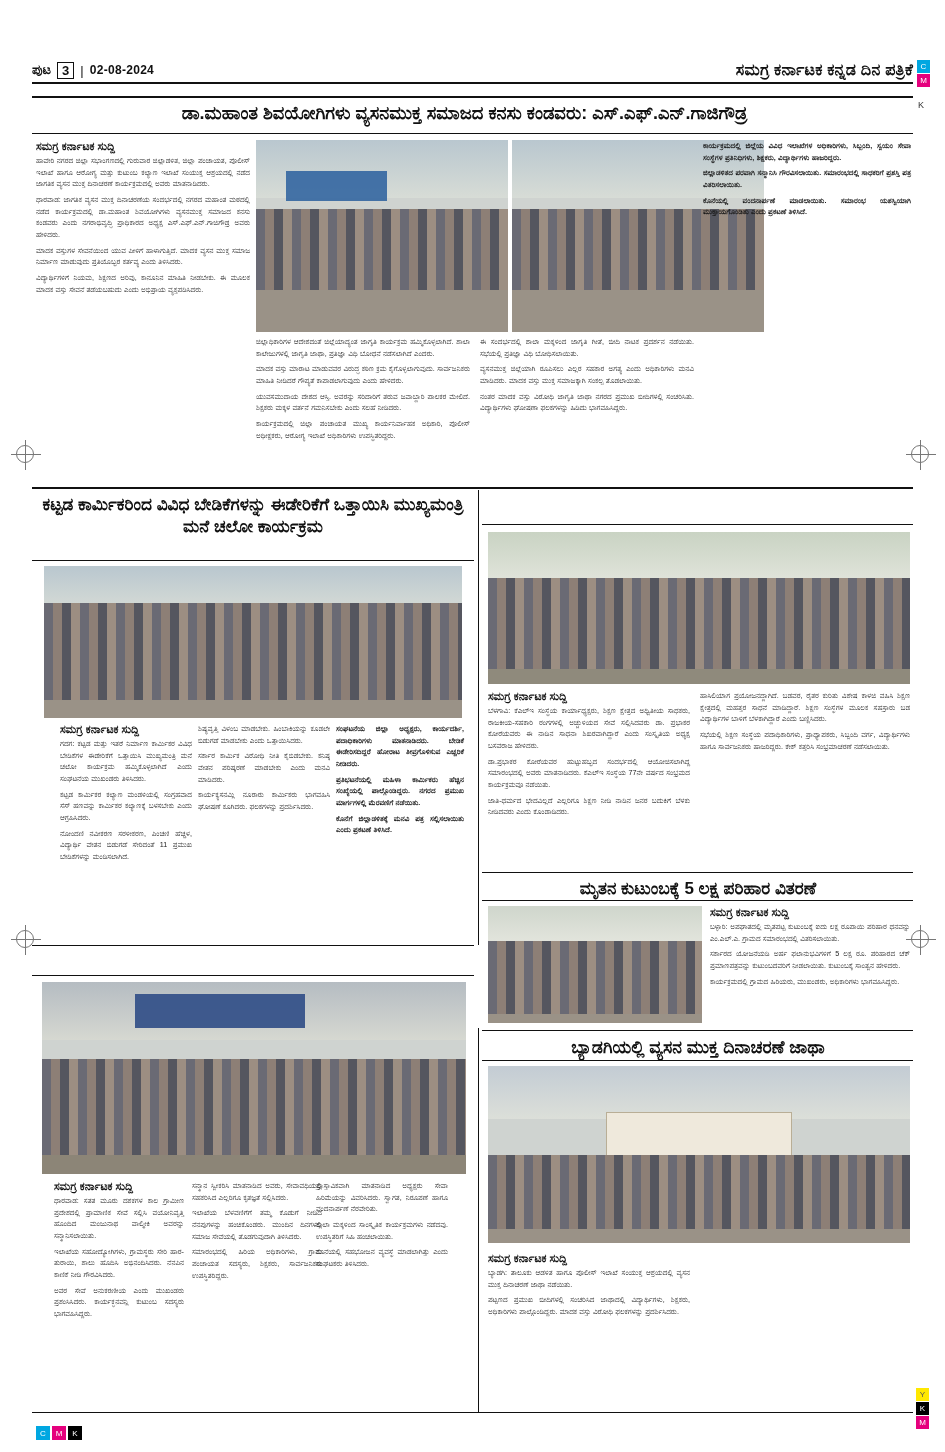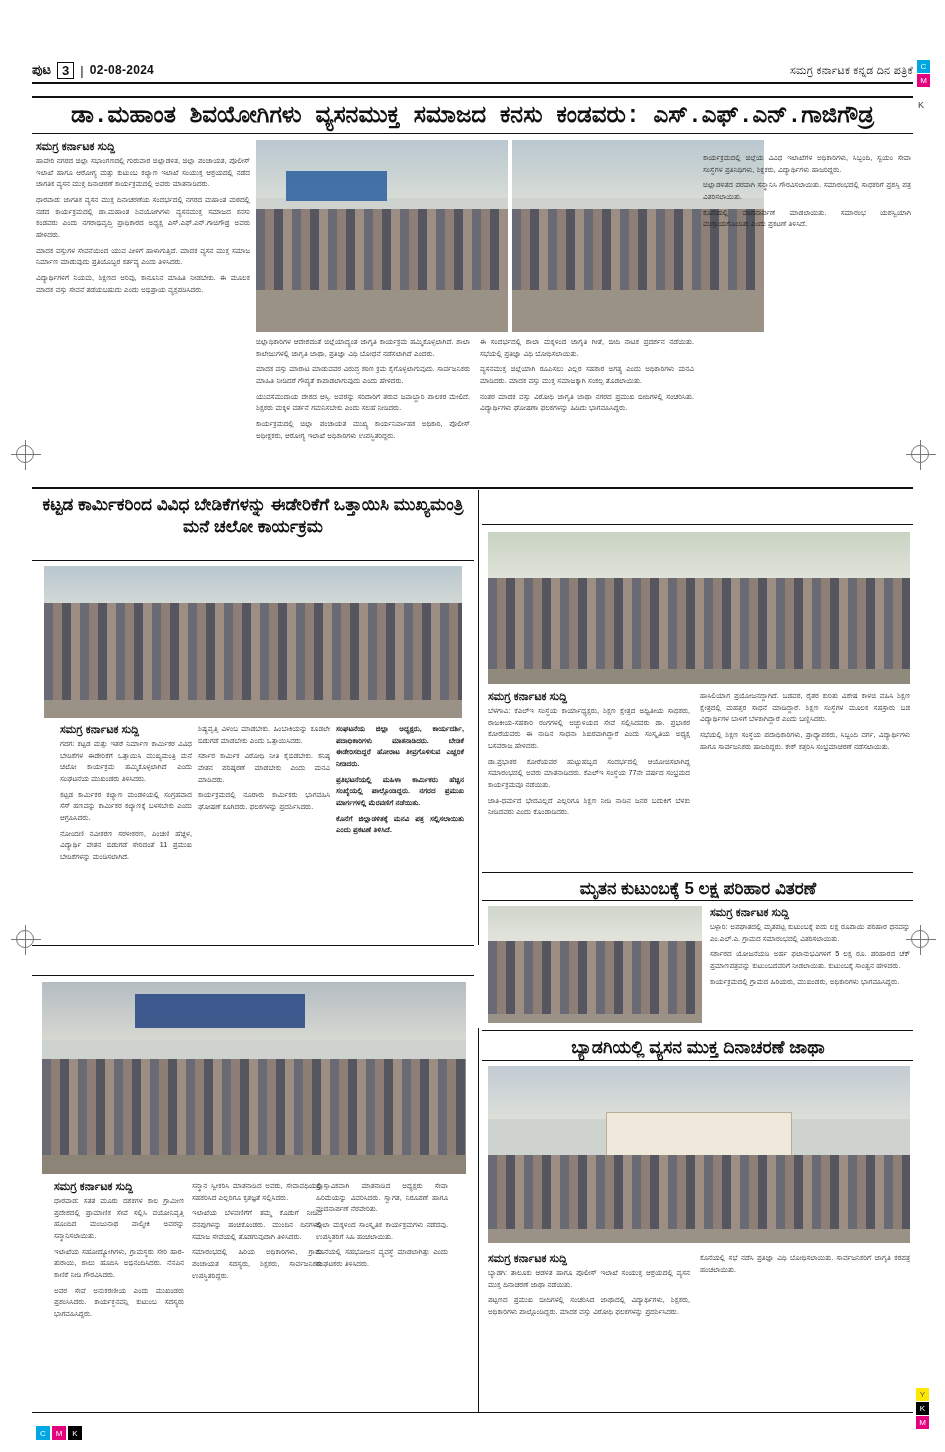--- a/index.html
+++ b/index.html
@@ -38,21 +38,21 @@
     border-bottom:2px solid #111;
     display:flex; align-items:center; justify-content:space-between;
   }
   .mh-left { display:flex; align-items:center; gap:6px; font-size:13px; font-weight:bold; }
   .mh-page-num {
     display:inline-block; border:1px solid #111; padding:0 4px;
     font-size:13px; font-weight:bold;
   }
   .mh-sep { font-weight:normal; }
   .mh-date { font-size:12px; font-weight:bold; letter-spacing:0.3px;}
-  .mh-right { font-size:11px; font-weight:normal; letter-spacing:0.2px;text-align:right; }
+  .mh-right { font-size:16px; font-weight:bold; letter-spacing:0.2px;text-align:right; }
 
   .cmyk-corner {
     position:absolute; display:flex; flex-direction:column; gap:1px;
   }
   .cmyk-corner.tr { left:917px; top:60px; }
   .cmyk-corner span {
     width:13px; height:13px; font-size:8px; color:#fff;
     display:flex; align-items:center; justify-content:center;
     font-family:"Liberation Sans", sans-serif;
   }
@@ -148,21 +148,21 @@
     <span class="sw-k">K</span>
   </div>
 
   <div class="cmyk-right-bottom">
     <span class="sw-y">Y</span>
     <span class="sw-k">K</span>
     <span class="sw-m">M</span>
   </div>
 
   <div class="box rule hl-rule-top" style="left:32px; top:96px; width:881px;"></div>
-  <div class="box headline" style="left:36px; top:102px; width:873px; font-size:23px;font-family:Liberation Mono, monospace;">ಡಾ.ಮಹಾಂತ ಶಿವಯೋಗಿಗಳು ವ್ಯಸನಮುಕ್ತ ಸಮಾಜದ ಕನಸು ಕಂಡವರು: ಎಸ್.ಎಫ್.ಎನ್.ಗಾಜಿಗೌಡ್ರ</div>
+  <div class="box headline" style="left:28px; top:102px; width:873px; font-size:18px;">ಡಾ.ಮಹಾಂತ ಶಿವಯೋಗಿಗಳು ವ್ಯಸನಮುಕ್ತ ಸಮಾಜದ ಕನಸು ಕಂಡವರು: ಎಸ್.ಎಫ್.ಎನ್.ಗಾಜಿಗೌಡ್ರ</div>
   <div class="box rule hl-rule-bot" style="left:32px; top:133px; width:881px;"></div>
 
   <div class="box photo" style="left:256px; top:140px; width:252px; height:192px;">
     <div class="sky"></div>
       <div class="stage"></div>
       <div class="crowd"></div>
       <div class="ground"></div>
     <div class="banner"></div>
   </div>
   <div class="box photo" style="left:512px; top:140px; width:252px; height:192px;">
@@ -192,21 +192,21 @@
   </div>
 
   <div class="box" style="left:480px; top:336px; width:214px;">
     <div class="body-col">
       <p>ಈ ಸಂದರ್ಭದಲ್ಲಿ ಶಾಲಾ ಮಕ್ಕಳಿಂದ ಜಾಗೃತಿ ಗೀತೆ, ಬೀದಿ ನಾಟಕ ಪ್ರದರ್ಶನ ನಡೆಯಿತು. ಸಭೆಯಲ್ಲಿ ಪ್ರತಿಜ್ಞಾ ವಿಧಿ ಬೋಧಿಸಲಾಯಿತು.</p>
       <p>ವ್ಯಸನಮುಕ್ತ ಜಿಲ್ಲೆಯಾಗಿ ರೂಪಿಸಲು ಎಲ್ಲರ ಸಹಕಾರ ಅಗತ್ಯ ಎಂದು ಅಧಿಕಾರಿಗಳು ಮನವಿ ಮಾಡಿದರು. ಮಾದಕ ವಸ್ತು ಮುಕ್ತ ಸಮಾಜಕ್ಕಾಗಿ ಸಂಕಲ್ಪ ತೊಡಲಾಯಿತು.</p>
       <p>ನಂತರ ಮಾದಕ ವಸ್ತು ವಿರೋಧಿ ಜಾಗೃತಿ ಜಾಥಾ ನಗರದ ಪ್ರಮುಖ ಬೀದಿಗಳಲ್ಲಿ ಸಂಚರಿಸಿತು. ವಿದ್ಯಾರ್ಥಿಗಳು ಘೋಷಣಾ ಫಲಕಗಳನ್ನು ಹಿಡಿದು ಭಾಗವಹಿಸಿದ್ದರು.</p>
     </div>
   </div>
 
-  <div class="box" style="left:703px; top:152px; width:208px;">
+  <div class="box" style="left:703px; top:140px; width:208px;font-weight:bold;">
     <div class="body-col">
       <p>ಕಾರ್ಯಕ್ರಮದಲ್ಲಿ ಜಿಲ್ಲೆಯ ವಿವಿಧ ಇಲಾಖೆಗಳ ಅಧಿಕಾರಿಗಳು, ಸಿಬ್ಬಂದಿ, ಸ್ವಯಂ ಸೇವಾ ಸಂಸ್ಥೆಗಳ ಪ್ರತಿನಿಧಿಗಳು, ಶಿಕ್ಷಕರು, ವಿದ್ಯಾರ್ಥಿಗಳು ಹಾಜರಿದ್ದರು.</p>
       <p>ಜಿಲ್ಲಾಡಳಿತದ ಪರವಾಗಿ ಸನ್ಮಾನಿಸಿ ಗೌರವಿಸಲಾಯಿತು. ಸಮಾರಂಭದಲ್ಲಿ ಸಾಧಕರಿಗೆ ಪ್ರಶಸ್ತಿ ಪತ್ರ ವಿತರಿಸಲಾಯಿತು.</p>
       <p>ಕೊನೆಯಲ್ಲಿ ವಂದನಾರ್ಪಣೆ ಮಾಡಲಾಯಿತು. ಸಮಾರಂಭ ಯಶಸ್ವಿಯಾಗಿ ಮುಕ್ತಾಯಗೊಂಡಿತು ಎಂದು ಪ್ರಕಟಣೆ ತಿಳಿಸಿದೆ.</p>
     </div>
   </div>
 
   <div class="box rule" style="left:32px; top:487px; width:881px; height:2px;"></div>
 
   <div class="box headline" style="left:40px; top:494px; width:426px; font-size:17px;">ಕಟ್ಟಡ ಕಾರ್ಮಿಕರಿಂದ ವಿವಿಧ ಬೇಡಿಕೆಗಳನ್ನು ಈಡೇರಿಕೆಗೆ ಒತ್ತಾಯಿಸಿ ಮುಖ್ಯಮಂತ್ರಿ ಮನೆ ಚಲೋ ಕಾರ್ಯಕ್ರಮ</div>
@@ -223,21 +223,21 @@
     <div class="body-col">
       <p>ಗದಗ: ಕಟ್ಟಡ ಮತ್ತು ಇತರೆ ನಿರ್ಮಾಣ ಕಾರ್ಮಿಕರ ವಿವಿಧ ಬೇಡಿಕೆಗಳ ಈಡೇರಿಕೆಗೆ ಒತ್ತಾಯಿಸಿ ಮುಖ್ಯಮಂತ್ರಿ ಮನೆ ಚಲೋ ಕಾರ್ಯಕ್ರಮ ಹಮ್ಮಿಕೊಳ್ಳಲಾಗಿದೆ ಎಂದು ಸಂಘಟನೆಯ ಮುಖಂಡರು ತಿಳಿಸಿದರು.</p>
       <p>ಕಟ್ಟಡ ಕಾರ್ಮಿಕರ ಕಲ್ಯಾಣ ಮಂಡಳಿಯಲ್ಲಿ ಸಂಗ್ರಹವಾದ ಸೆಸ್ ಹಣವನ್ನು ಕಾರ್ಮಿಕರ ಕಲ್ಯಾಣಕ್ಕೆ ಬಳಸಬೇಕು ಎಂದು ಆಗ್ರಹಿಸಿದರು.</p>
       <p>ನೋಂದಣಿ ನವೀಕರಣ ಸರಳೀಕರಣ, ಪಿಂಚಣಿ ಹೆಚ್ಚಳ, ವಿದ್ಯಾರ್ಥಿ ವೇತನ ಬಿಡುಗಡೆ ಸೇರಿದಂತೆ 11 ಪ್ರಮುಖ ಬೇಡಿಕೆಗಳನ್ನು ಮಂಡಿಸಲಾಗಿದೆ.</p>
     </div>
   </div>
   <div class="box" style="left:198px; top:723px; width:132px;">
     <div class="body-col">
       <p>ಶಿಷ್ಯವೃತ್ತಿ ವಿಳಂಬ ಮಾಡಬೇಕು. ಹಿಂಬಾಕಿಯನ್ನು ಕೂಡಲೇ ಬಿಡುಗಡೆ ಮಾಡಬೇಕು ಎಂದು ಒತ್ತಾಯಿಸಿದರು.</p>
       <p>ಸರ್ಕಾರ ಕಾರ್ಮಿಕ ವಿರೋಧಿ ನೀತಿ ಕೈಬಿಡಬೇಕು. ಕನಿಷ್ಠ ವೇತನ ಪರಿಷ್ಕರಣೆ ಮಾಡಬೇಕು ಎಂದು ಮನವಿ ಮಾಡಿದರು.</p>
-      <p>ಕಾರ್ಯಕ್ರಮದಲ್ಲಿ ನೂರಾರು ಕಾರ್ಮಿಕರು ಭಾಗವಹಿಸಿ ಘೋಷಣೆ ಕೂಗಿದರು. ಫಲಕಗಳನ್ನು ಪ್ರದರ್ಶಿಸಿದರು.</p>
+      <p>ಕಾರ್ಯಕ್ಯಸನಮ್ಲಿ ನೂರಾರು ಕಾರ್ಮಿಕರು ಭಾಗವಹಿಸಿ ಘೋಷಣೆ ಕೂಗಿದರು. ಫಲಕಗಳನ್ನು ಪ್ರದರ್ಶಿಸಿದರು.</p>
     </div>
   </div>
   <div class="box" style="left:336px; top:723px; width:128px;font-weight:bold;">
     <div class="body-col">
       <p>ಸಂಘಟನೆಯ ಜಿಲ್ಲಾ ಅಧ್ಯಕ್ಷರು, ಕಾರ್ಯದರ್ಶಿ, ಪದಾಧಿಕಾರಿಗಳು ಮಾತನಾಡಿದರು. ಬೇಡಿಕೆ ಈಡೇರಿಸದಿದ್ದರೆ ಹೋರಾಟ ತೀವ್ರಗೊಳಿಸುವ ಎಚ್ಚರಿಕೆ ನೀಡಿದರು.</p>
       <p>ಪ್ರತಿಭಟನೆಯಲ್ಲಿ ಮಹಿಳಾ ಕಾರ್ಮಿಕರು ಹೆಚ್ಚಿನ ಸಂಖ್ಯೆಯಲ್ಲಿ ಪಾಲ್ಗೊಂಡಿದ್ದರು. ನಗರದ ಪ್ರಮುಖ ಮಾರ್ಗಗಳಲ್ಲಿ ಮೆರವಣಿಗೆ ನಡೆಯಿತು.</p>
       <p>ಕೊನೆಗೆ ಜಿಲ್ಲಾಡಳಿತಕ್ಕೆ ಮನವಿ ಪತ್ರ ಸಲ್ಲಿಸಲಾಯಿತು ಎಂದು ಪ್ರಕಟಣೆ ತಿಳಿಸಿದೆ.</p>
     </div>
   </div>
 
@@ -296,25 +296,20 @@
     <div class="ground" style="height:8%;"></div>
   </div>
 
   <div class="box" style="left:488px; top:1252px; width:202px;">
     <div class="byline">ಸಮಗ್ರ ಕರ್ನಾಟಕ ಸುದ್ದಿ</div>
     <div class="body-col">
       <p>ಬ್ಯಾಡಗಿ: ತಾಲೂಕು ಆಡಳಿತ ಹಾಗೂ ಪೊಲೀಸ್ ಇಲಾಖೆ ಸಂಯುಕ್ತ ಆಶ್ರಯದಲ್ಲಿ ವ್ಯಸನ ಮುಕ್ತ ದಿನಾಚರಣೆ ಜಾಥಾ ನಡೆಯಿತು.</p>
       <p>ಪಟ್ಟಣದ ಪ್ರಮುಖ ಬೀದಿಗಳಲ್ಲಿ ಸಂಚರಿಸಿದ ಜಾಥಾದಲ್ಲಿ ವಿದ್ಯಾರ್ಥಿಗಳು, ಶಿಕ್ಷಕರು, ಅಧಿಕಾರಿಗಳು ಪಾಲ್ಗೊಂಡಿದ್ದರು. ಮಾದಕ ವಸ್ತು ವಿರೋಧಿ ಫಲಕಗಳನ್ನು ಪ್ರದರ್ಶಿಸಿದರು.</p>
     </div>
   </div>
-  <div class="box" style="left:700px; top:1252px; width:210px;">
-    <div class="body-col">
-      <p>ಕೊನೆಯಲ್ಲಿ ಸಭೆ ನಡೆಸಿ ಪ್ರತಿಜ್ಞಾ ವಿಧಿ ಬೋಧಿಸಲಾಯಿತು. ಸಾರ್ವಜನಿಕರಿಗೆ ಜಾಗೃತಿ ಕರಪತ್ರ ಹಂಚಲಾಯಿತು.</p>
-    </div>
-  </div>
 
   <div class="hdiv" style="left:32px; top:945px; width:442px;"></div>
   <div class="box rule" style="left:32px; top:975px; width:442px; height:1px;"></div>
 
   <div class="box photo" style="left:42px; top:982px; width:424px; height:192px;">
     <div class="sky" style="background:linear-gradient(#b5bcc2,#d6d8d1)"></div>
     <div class="banner" style="left:22%; top:6%; width:40%; height:18%; background:#2f4d86; opacity:.9;"></div>
     <div class="crowd" style="bottom:6%; height:54%;"></div>
     <div class="ground" style="height:10%; background:#8c8577;"></div>
   </div>

